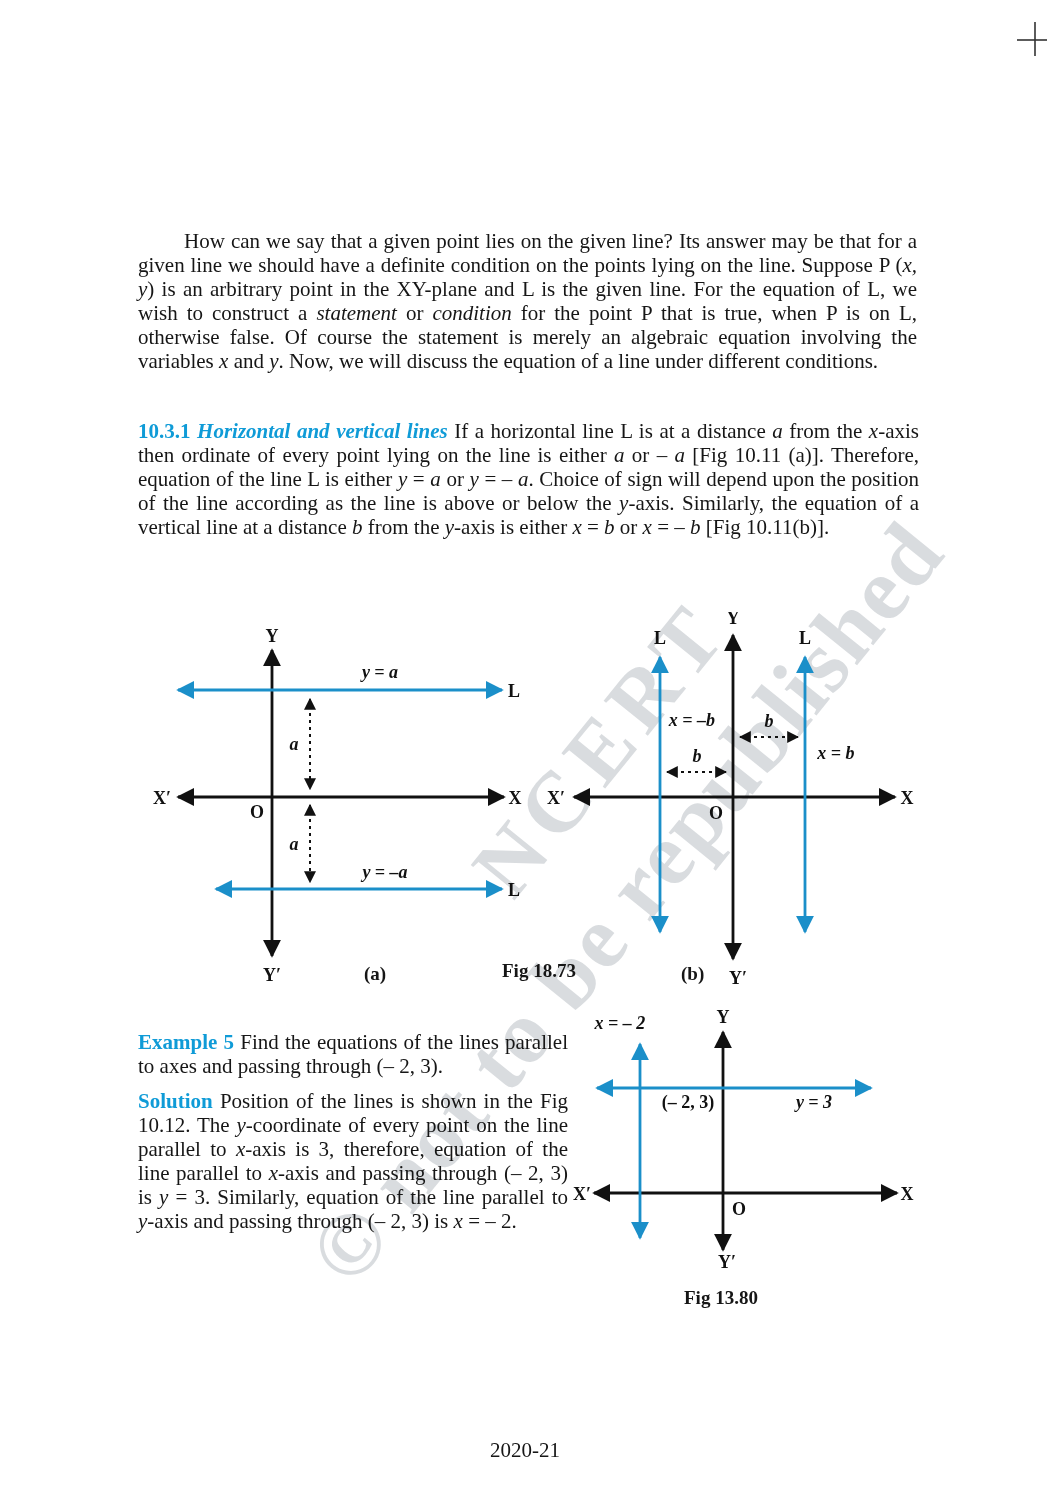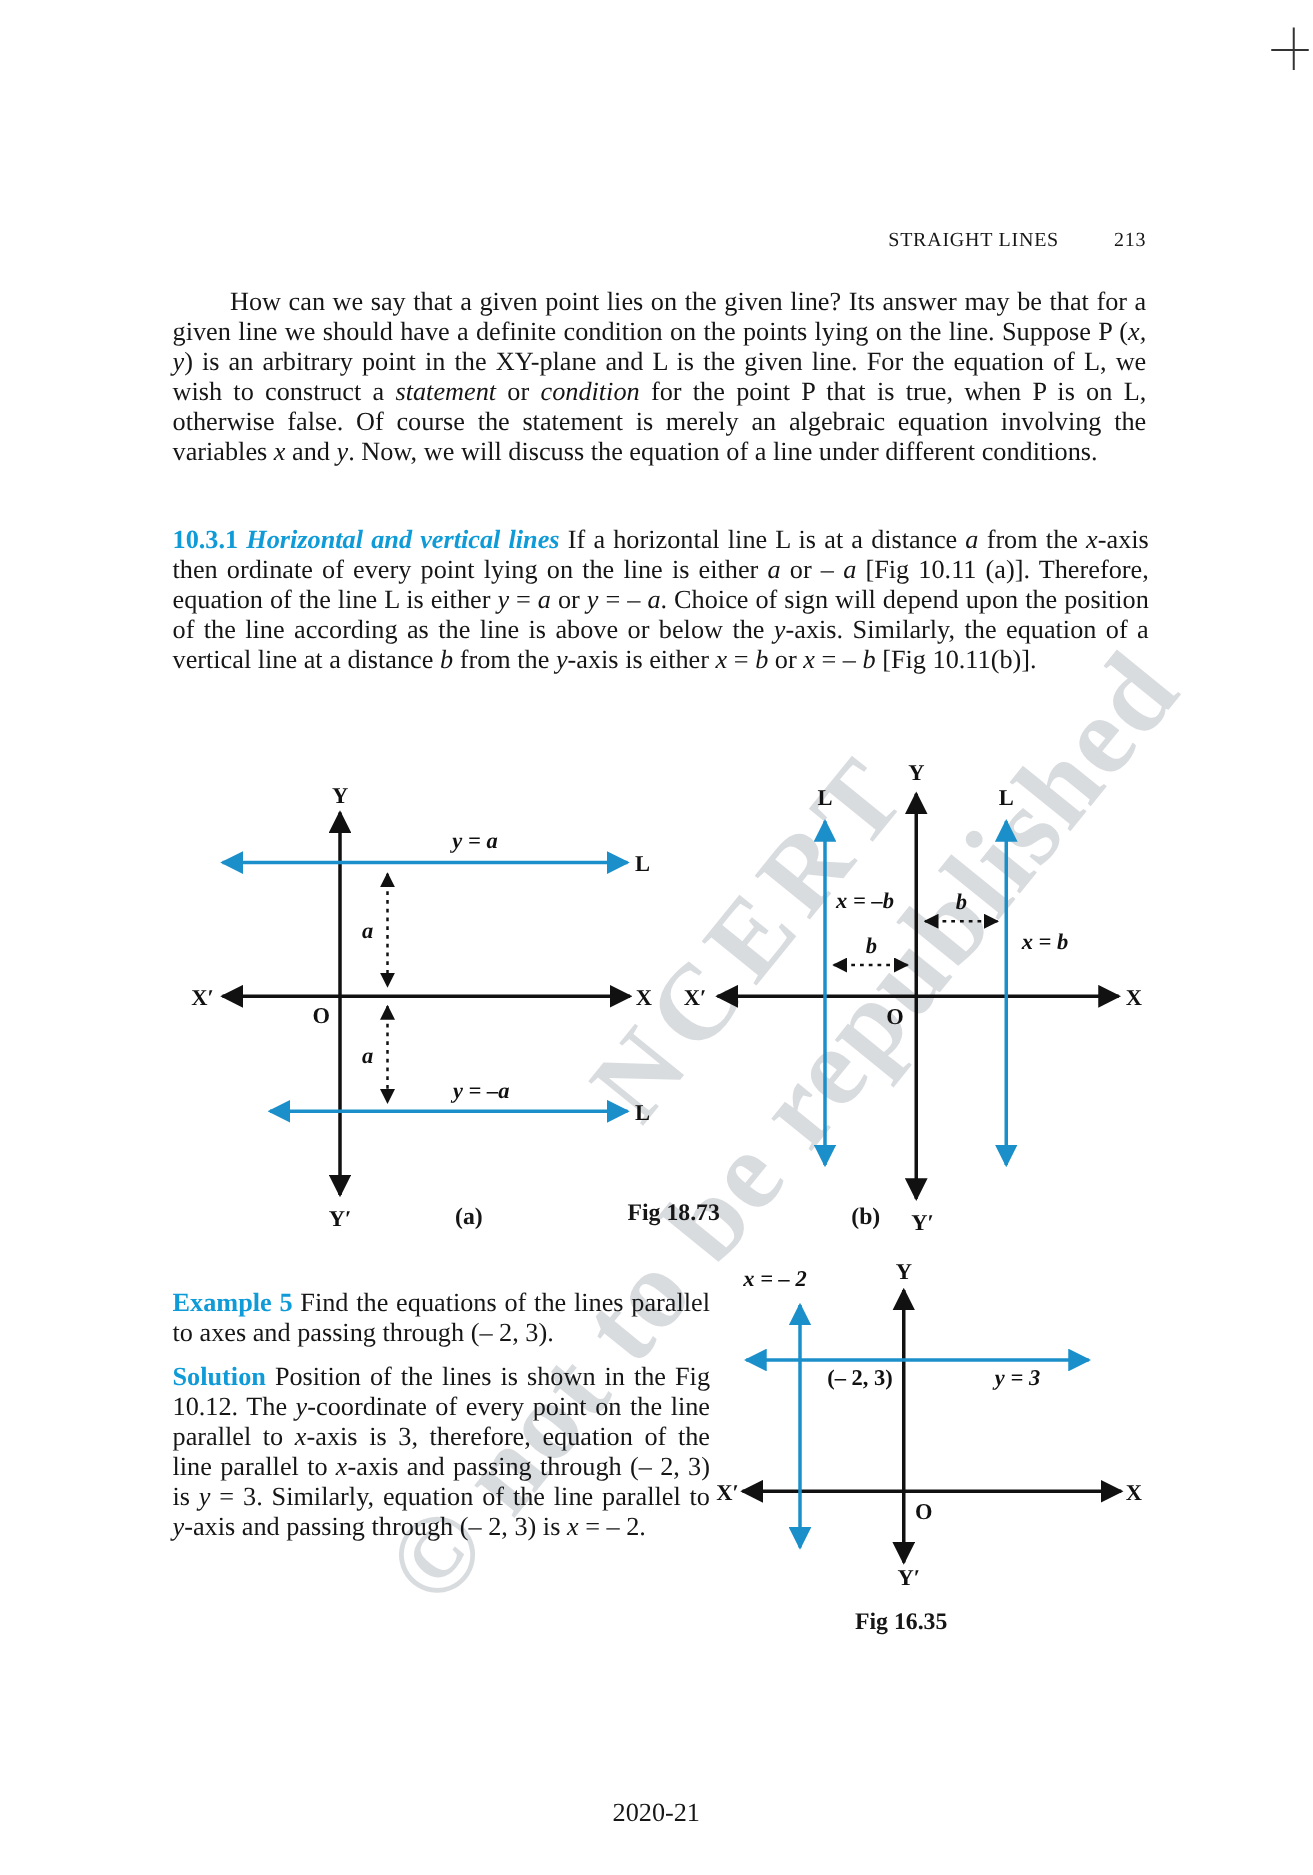--- a/index.html
+++ b/index.html
@@ -51,23 +51,20 @@
 <div class="page">
 
   <div class="wm wm-ncert">NCERT</div>
   <div class="wm wm-text">© not to be republished</div>
 
   <svg class="regmark" width="44" height="46">
     <line x1="30" y1="6" x2="30" y2="40" stroke="#333" stroke-width="1.6"></line>
     <line x1="12" y1="24" x2="42" y2="24" stroke="#333" stroke-width="1.6"></line>
   </svg>
 
-  <div class="layer runhead">
-    <span>STRAIGHT LINES</span><span class="pgnum">213</span>
-  </div>
 
   <div class="layer bodytext para1">How can we say that a given point lies on the given line? Its answer may be that for a given line we should have a definite condition on the points lying on the line. Suppose P (<i>x, y</i>) is an arbitrary point in the XY-plane and L is the given line. For the equation of L, we wish to construct a <i>statement</i> or <i>condition</i> for the point P that is true, when P is on L, otherwise false. Of course the statement is merely an algebraic equation involving the variables <i>x</i> and <i>y</i>. Now, we will discuss the equation of a line under different conditions.</div>
 
   <div class="layer bodytext section">
     <span class="accent">10.3.1</span>
     <span class="sec-title">Horizontal and vertical lines</span>
     <span>If a horizontal line L is at a distance <i>a</i> from the <i>x</i>-axis then ordinate of every point lying on the line is either <i>a</i> or – <i>a</i> [Fig 10.11 (a)]. Therefore, equation of the line L is either <i>y</i> = <i>a</i> or <i>y</i> = – <i>a</i>. Choice of sign will depend upon the position of the line according as the line is above or below the <i>y</i>-axis. Similarly, the equation of a vertical line at a distance <i>b</i> from the <i>y</i>-axis is either <i>x</i> = <i>b</i> or <i>x</i> = – <i>b</i> [Fig 10.11(b)].</span>
   </div>
 
   <svg class="layer" style="left:148px; top:628px;" width="405" height="365" viewBox="0 0 405 365">
@@ -162,17 +159,17 @@
     <line class="blue" x1="27" y1="80" x2="301" y2="80" marker-start="url(#fc-c)" marker-end="url(#fc-c)"></line>
     <text x="153" y="15" text-anchor="middle">Y</text>
     <text x="157" y="260" text-anchor="middle">Y′</text>
     <text x="12" y="192" text-anchor="middle">X′</text>
     <text x="337" y="192" text-anchor="middle">X</text>
     <text x="169" y="207" text-anchor="middle">O</text>
     <text class="it" x="50" y="21" text-anchor="middle">x = – 2</text>
     <text class="it" x="244" y="100" text-anchor="middle">y = 3</text>
     <text x="118" y="100" text-anchor="middle">(– 2, 3)</text>
   </svg>
-  <div class="figcap" style="left:684px; top:1287px;">Fig 16.35</div>
+  <div class="figcap" style="left:684px; top:1287px;">Fig 13.80</div>
 
   <div class="layer footer">2020-21</div>
 
 </div>
 
 </body></html>

